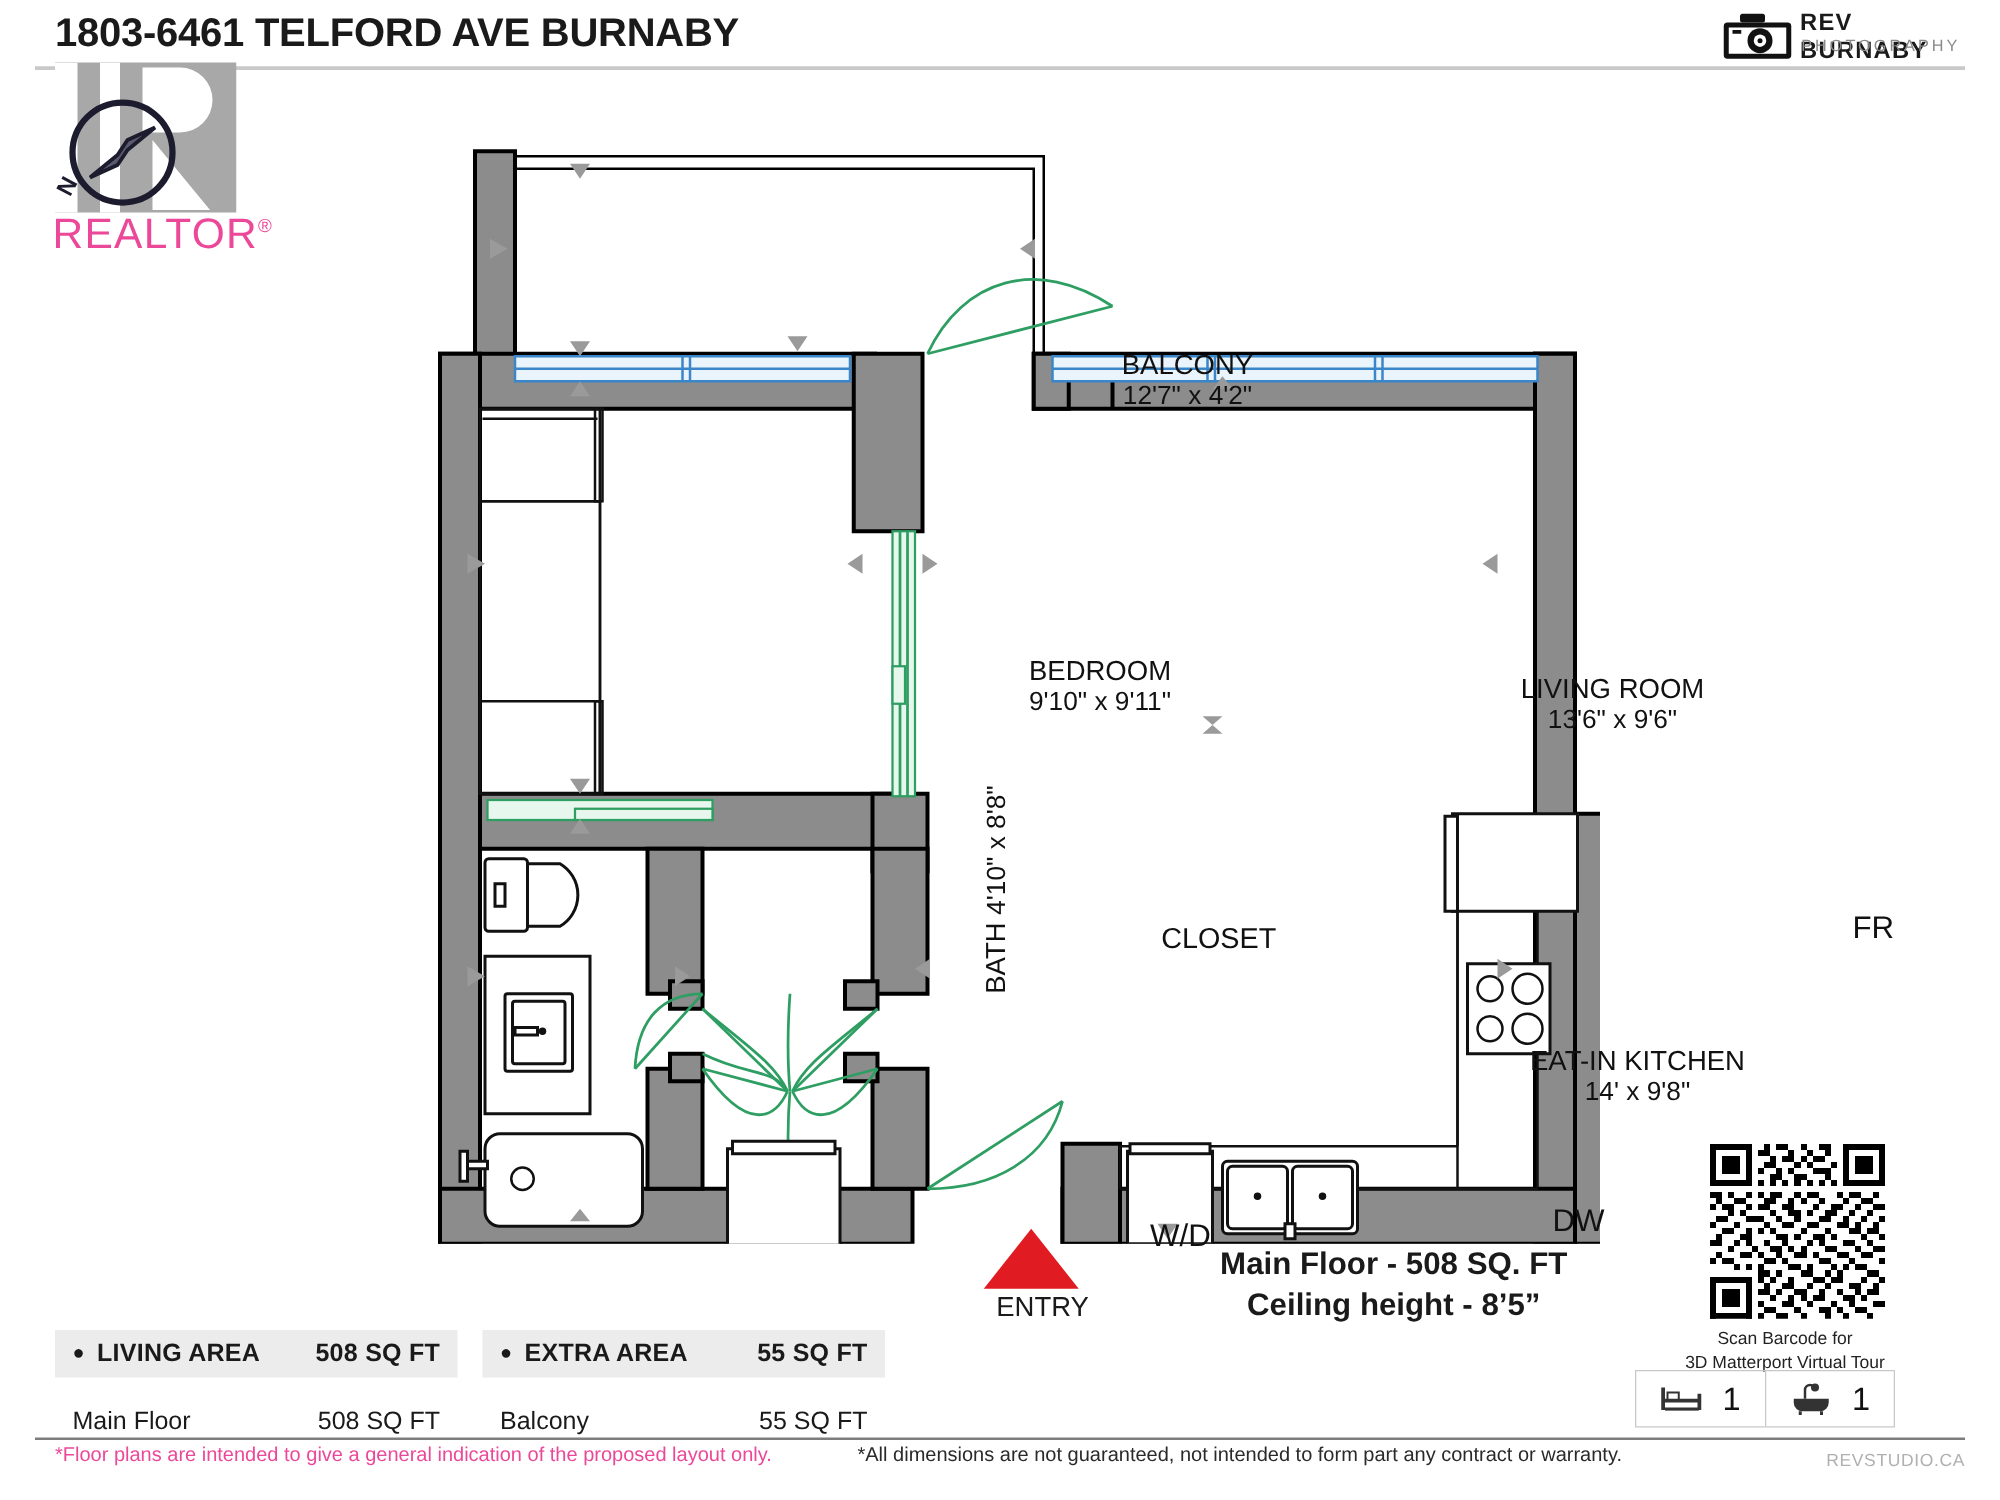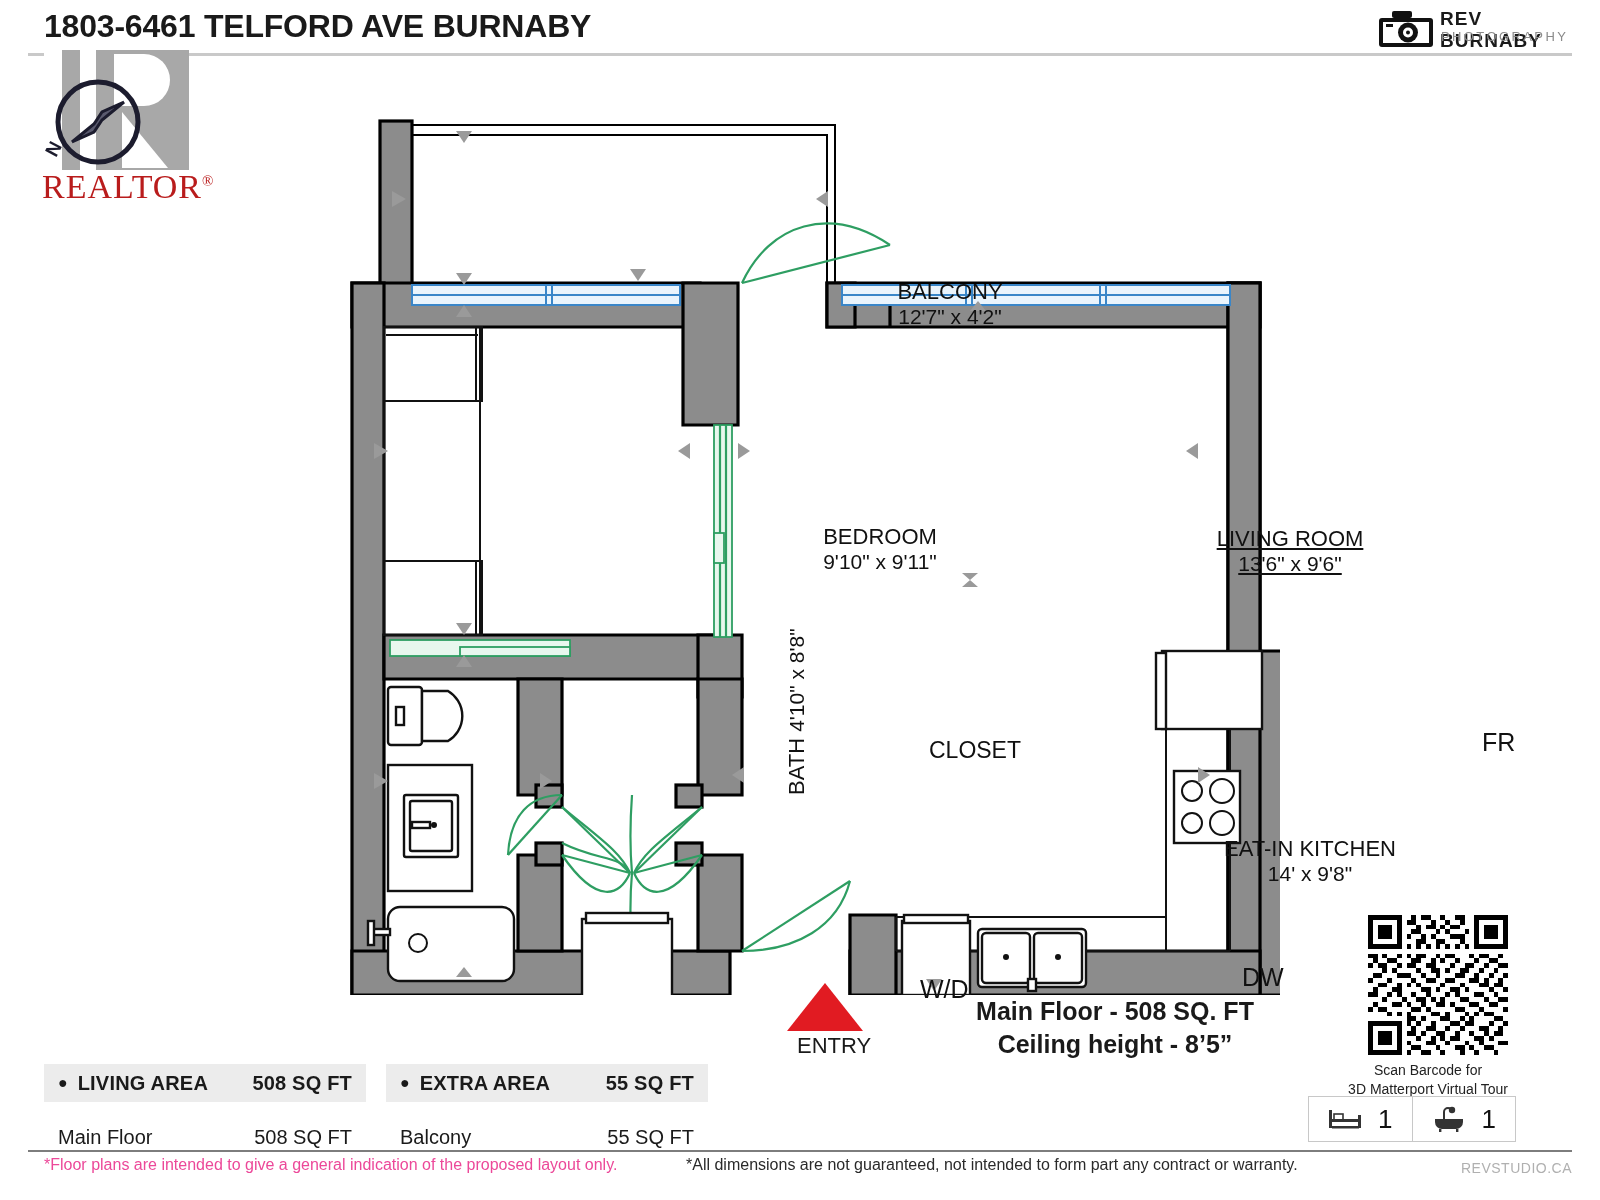--- a/index.html
+++ b/index.html
@@ -26,22 +26,22 @@
 
   
   #realtor-logo{left:36px;top:50px;width:160px;height:145px;}
   #realtor-logo .rblock{
     position:absolute;left:8px;top:0;width:145px;height:120px;
     background:#a8a8a8;
   }
   #realtor-logo svg{position:absolute;left:0;top:0;}
   #realtor-word{
     position:absolute;left:6px;top:118px;
-    font-size:34px;color:#b91c1c;letter-spacing:1px;
-    font-family:Liberation Serif, serif;
+    font-size:34px;color:#ec4899;letter-spacing:1px;
+    font-family:Liberation Sans, sans-serif;
   }
   #realtor-reg{font-size:15px;vertical-align:super;}
 
   
   #revstudio-logo{right:22px;top:6px;width:200px;height:44px;}
   #revstudio-logo .cam{position:absolute;left:0;top:4px;}
   #rev-name{
     position:absolute;left:62px;top:2px;
     font-size:19px;font-weight:bold;letter-spacing:1px;
   }
@@ -58,21 +58,21 @@
   .room-label{
     position:absolute;text-align:center;
     font-size:22px;line-height:1.12;white-space:nowrap;
     color:#111;
   }
   .room-label .dim{font-size:21px;}
   .appl-label{position:absolute;font-size:25px;color:#111;}
 
   #label-balcony{left:495px;top:185px;width:250px;}
   #label-bedroom{left:425px;top:430px;width:250px;}
-  #label-living{left:835px;top:432px;width:250px;text-decoration:underline;}
+  #label-living{left:835px;top:444px;width:250px;}
   #label-kitchen{left:830px;top:742px;width:300px;}
   #label-closet{left:545px;top:643px;width:200px;font-size:23px;}
   #label-bath{
     left:455px;top:700px;width:160px;
     transform:rotate(-90deg);transform-origin:left top;
     text-align:left;
   }
   #label-wd{left:590px;top:880px;}
   #label-dw{left:912px;top:868px;}
   #label-fr{left:1152px;top:633px;}

